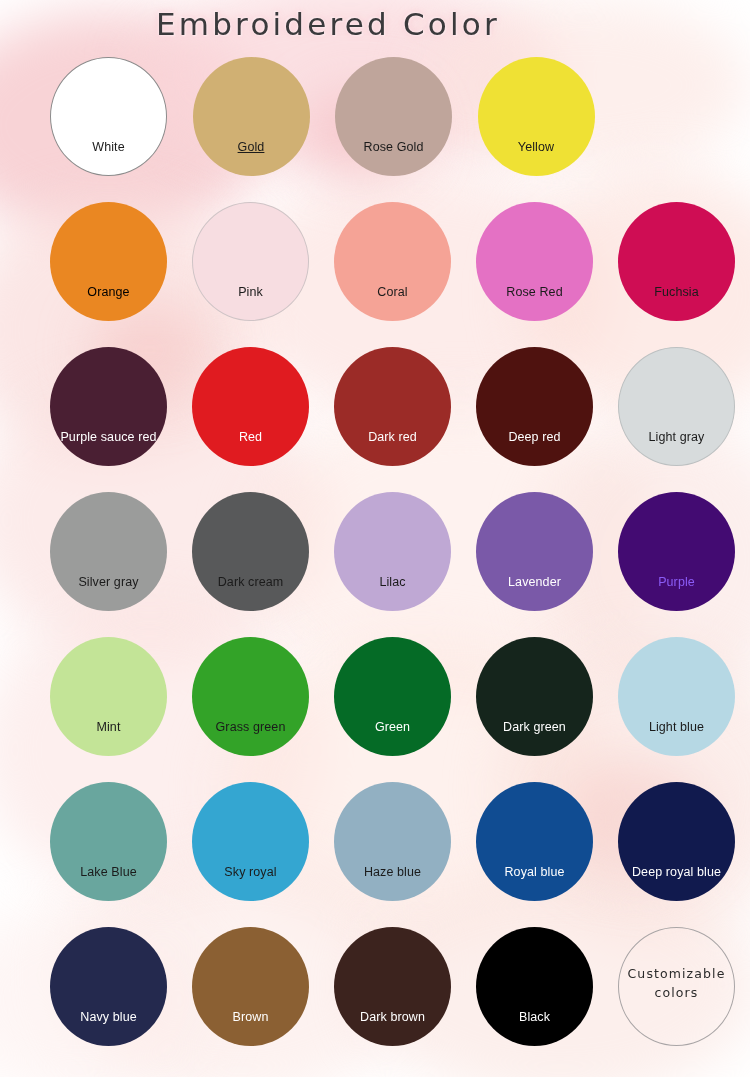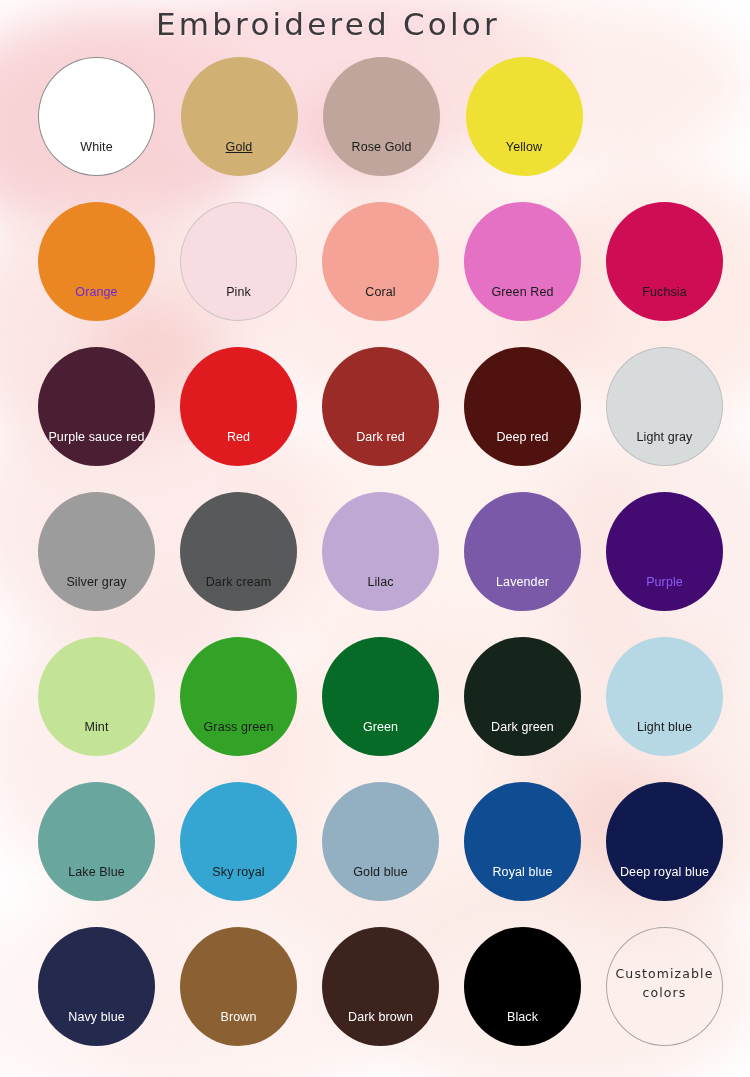--- a/index.html
+++ b/index.html
@@ -57,21 +57,21 @@
       0 0 4px #fbd7dd,
       0 0 7px #f8c9d2,
       1px 1px 2px #ffffff,
       -1px -1px 2px #ffffff;
   }
 
   
   #grid {
     position: absolute;
     top: 52px;
-    left: 0;
+    left: 12px;
     width: 737px;
     z-index: 4;
   }
   .swatch-row {
     display: flex;
     justify-content: flex-start;
     height: 145px;
   }
   .swatch-cell {
     width: 137.5px;
@@ -165,33 +165,33 @@
           <div class="swatch-label" style="color: rgb(27, 27, 27);">Rose Gold</div>
         </div>
         <div class="swatch-cell">
           <div class="swatch-circle" style="background: rgb(239, 225, 52);"></div>
           <div class="swatch-label" style="color: rgb(27, 27, 27);">Yellow</div>
         </div>
       </div>
       <div class="swatch-row">
         <div class="swatch-cell">
           <div class="swatch-circle" style="background: rgb(234, 135, 34);"></div>
-          <div class="swatch-label" style="color: #6d28d9;">Orange</div>
+          <div class="swatch-label" style="color: #000000;">Orange</div>
         </div>
         <div class="swatch-cell">
           <div class="swatch-circle" style="background: rgb(247, 221, 225); border: 1px solid rgb(207, 196, 198);"></div>
           <div class="swatch-label" style="color: rgb(27, 27, 27);">Pink</div>
         </div>
         <div class="swatch-cell">
           <div class="swatch-circle" style="background: rgb(245, 163, 150);"></div>
           <div class="swatch-label" style="color: rgb(27, 27, 27);">Coral</div>
         </div>
         <div class="swatch-cell">
           <div class="swatch-circle" style="background: rgb(228, 113, 196);"></div>
-          <div class="swatch-label" style="color: rgb(27, 27, 27);">Green Red</div>
+          <div class="swatch-label" style="color: rgb(27, 27, 27);">Rose Red</div>
         </div>
         <div class="swatch-cell">
           <div class="swatch-circle" style="background: rgb(207, 13, 84);"></div>
           <div class="swatch-label" style="color: rgb(27, 27, 27);">Fuchsia</div>
         </div>
       </div>
       <div class="swatch-row">
         <div class="swatch-cell">
           <div class="swatch-circle" style="background: rgb(74, 31, 51);"></div>
           <div class="swatch-label wide" style="color: rgb(255, 255, 255);">Purple sauce red</div>
@@ -261,21 +261,21 @@
         <div class="swatch-cell">
           <div class="swatch-circle" style="background: rgb(105, 166, 158);"></div>
           <div class="swatch-label" style="color: rgb(27, 27, 27);">Lake Blue</div>
         </div>
         <div class="swatch-cell">
           <div class="swatch-circle" style="background: rgb(52, 166, 209);"></div>
           <div class="swatch-label" style="color: rgb(27, 27, 27);">Sky royal</div>
         </div>
         <div class="swatch-cell">
           <div class="swatch-circle" style="background: rgb(146, 176, 194);"></div>
-          <div class="swatch-label" style="color: rgb(27, 27, 27);">Gold blue</div>
+          <div class="swatch-label" style="color: rgb(27, 27, 27);">Haze blue</div>
         </div>
         <div class="swatch-cell">
           <div class="swatch-circle" style="background: rgb(16, 76, 146);"></div>
           <div class="swatch-label" style="color: rgb(255, 255, 255);">Royal blue</div>
         </div>
         <div class="swatch-cell">
           <div class="swatch-circle" style="background: rgb(17, 26, 78);"></div>
           <div class="swatch-label wide" style="color: rgb(255, 255, 255);">Deep royal blue</div>
         </div>
       </div>

